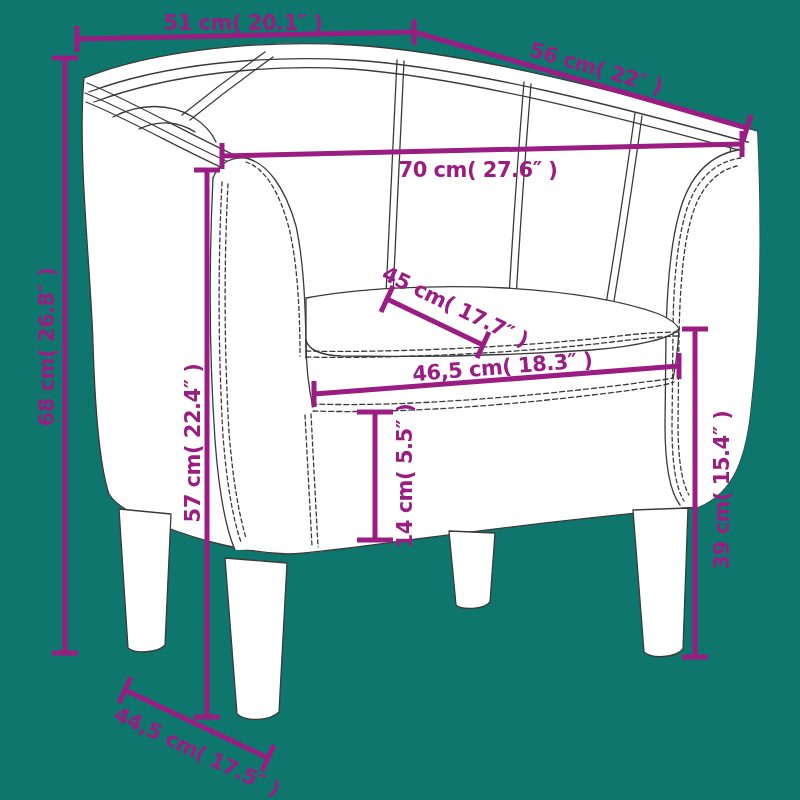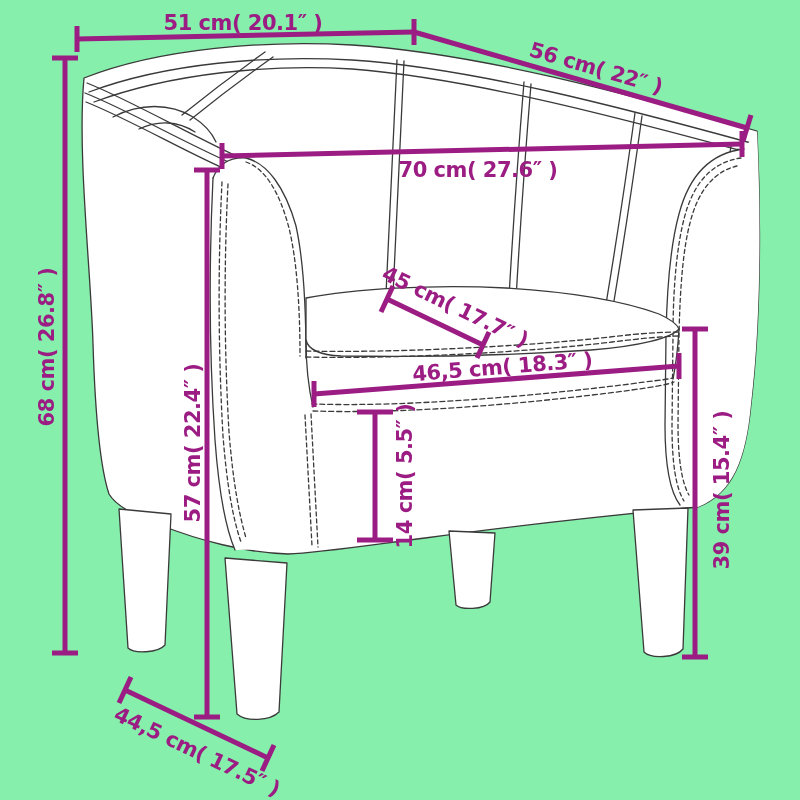--- a/index.html
+++ b/index.html
@@ -1,16 +1,16 @@
 <!DOCTYPE html>
 <html><head>
 <meta charset="utf-8">
 <style>
   html,body{margin:0;padding:0;background:#ffffff;}
-  .stage{position:relative;width:800px;height:800px;background:#86efac;overflow:hidden;
+  .stage{position:relative;width:800px;height:800px;background:#0f766e;overflow:hidden;
          font-family:"DejaVu Sans","Liberation Sans",sans-serif;}
   svg{display:block;}
   .dim-text{font-family:"DejaVu Sans","Liberation Sans",sans-serif;
             font-weight:bold;font-size:21px;letter-spacing:-0.5px;}
   .chair-line{stroke-linecap:round;stroke-linejoin:round;}
   .stitch{stroke-dasharray:4 3;}
   .pipe{stroke-dasharray:5 3;}
 </style>
 </head>
 <body>

